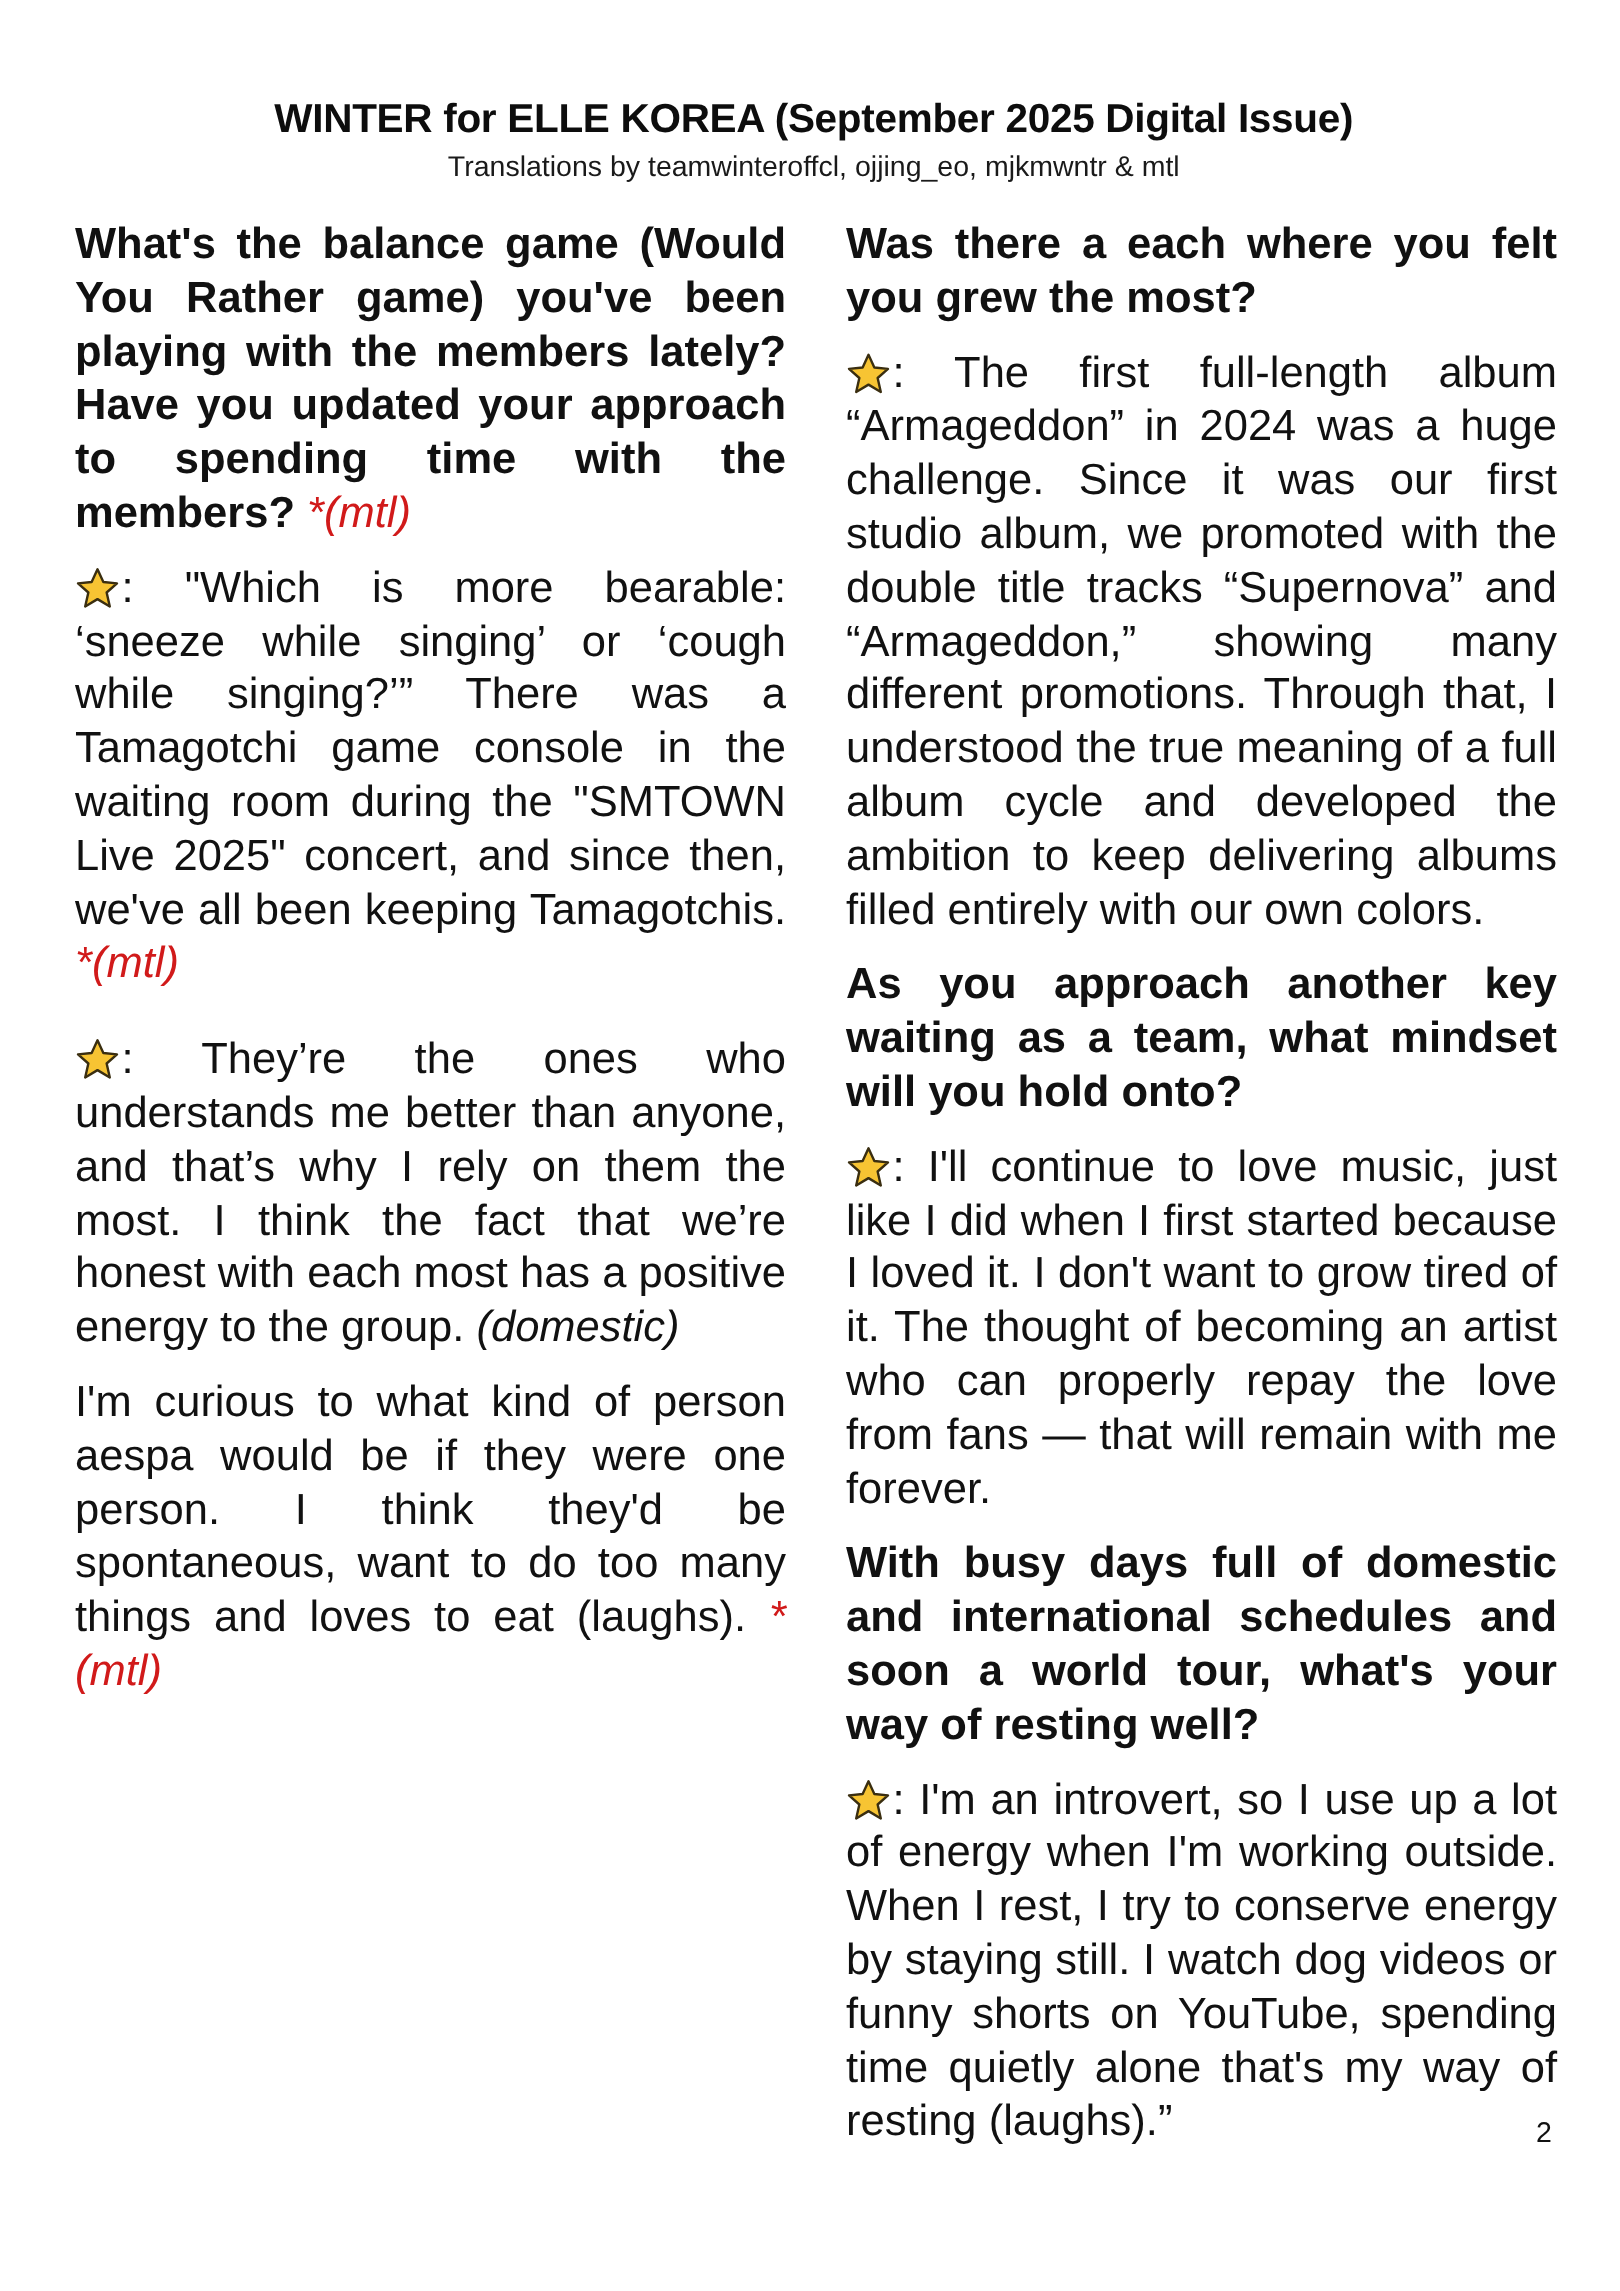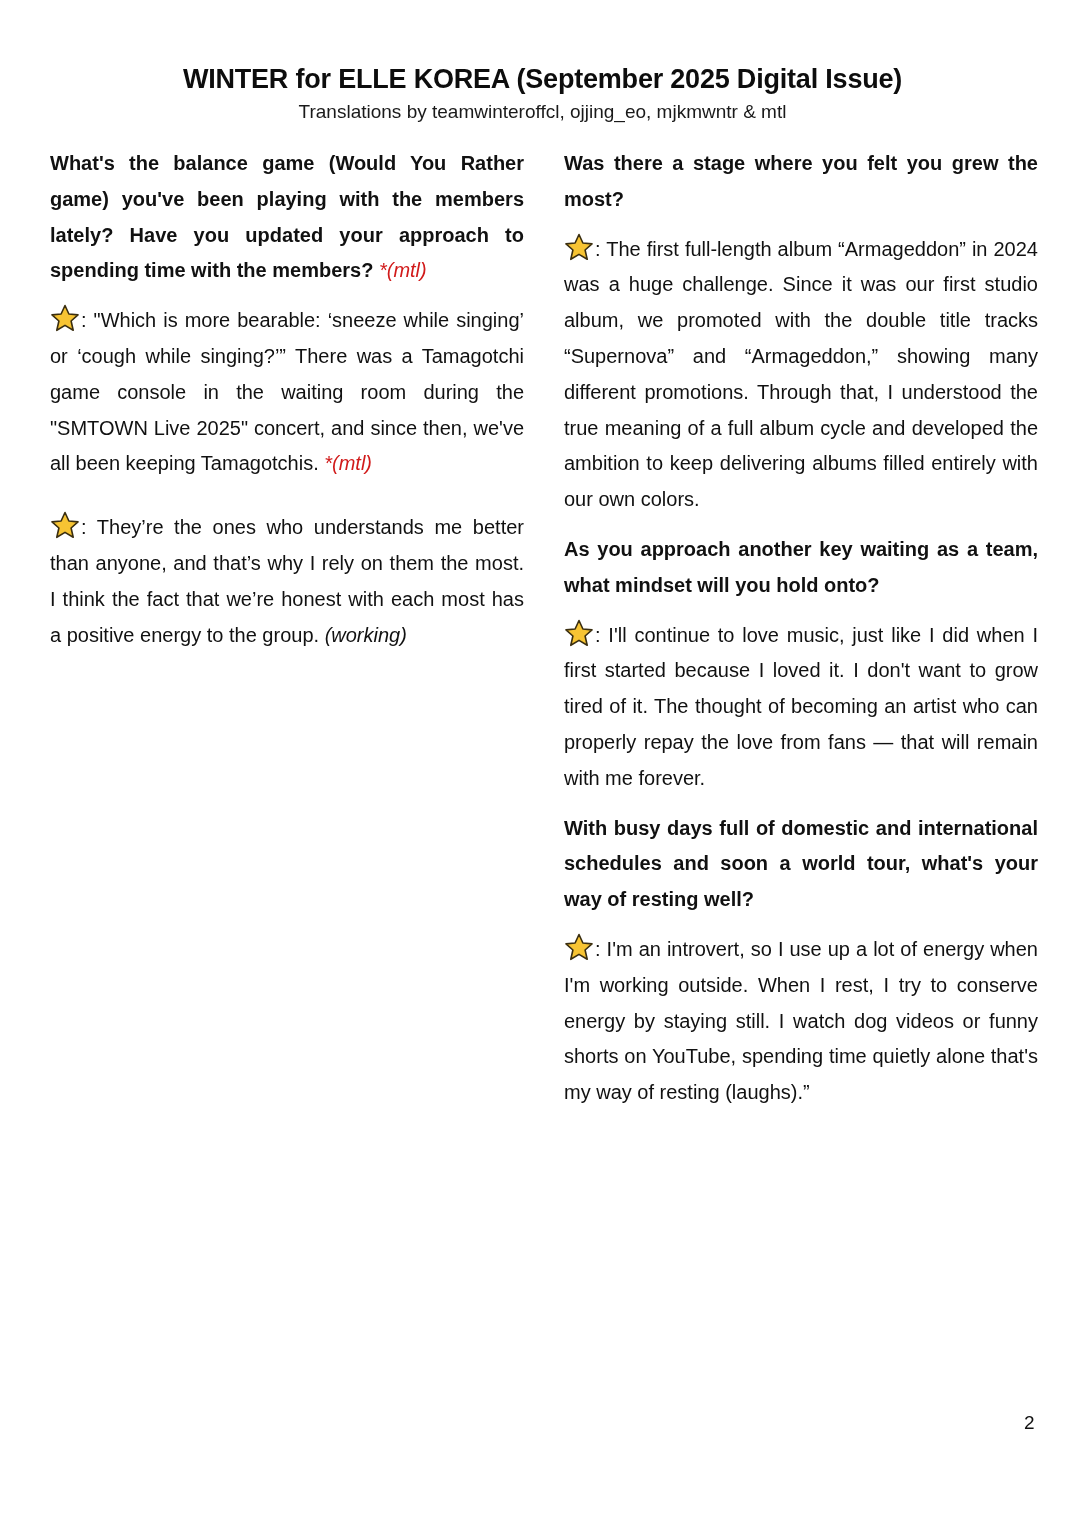--- a/index.html
+++ b/index.html
@@ -5,21 +5,21 @@
   html, body { margin: 0; padding: 0; background: #ffffff; }
   body { width: 1080px; height: 1527px; position: relative; overflow: hidden;
          font-family: "Liberation Sans", "DejaVu Sans", sans-serif; color: #111111; }
   .title { position: absolute; left: 0; width: 1085px; top: 64px; text-align: center;
            font-size: 27px; font-weight: bold; letter-spacing: -0.2px; color: #0d0d0d; }
   .subtitle { position: absolute; left: 0; width: 1085px; top: 101px; text-align: center;
               font-size: 19px; color: #1a1a1a; }
   .col { position: absolute; width: 474px; }
   .col-left { left: 50px; top: 146px; }
   .col-right { left: 564px; top: 146px; }
-  .block { font-size: 20px; line-height: 35.8px; margin: 0; text-align: justify; }
+  .block { font-size: 29px; line-height: 35.8px; margin: 0; text-align: justify; }
   .q { font-weight: bold; }
   .a { font-weight: normal; }
   .gap { height: 14px; }
   .tag-red { color: #d11a1a; font-style: italic; font-weight: normal; }
   .tag-black { color: #111111; font-style: italic; }
   .star { display: inline-block; width: 30px; height: 28px; vertical-align: -5px; margin-right: 1px; }
   .page-num { position: absolute; left: 1024px; top: 1412px; font-size: 19px; color: #111; }
 </style>
 </head>
 <body>
@@ -38,28 +38,32 @@
           <polygon points="15,1.5 18.9,10 28,10.9 21.1,17 23.2,26.3 15,21.4 6.8,26.3 8.9,17 2,10.9 11.1,10" fill="#F7C433" stroke="#3a2e10" stroke-width="1.6" stroke-linejoin="round"></polygon>
         </svg></span><span>: </span><span>"Which is more bearable: ‘sneeze while singing’ or ‘cough while singing?’” There was a Tamagotchi game console in the waiting room during the "SMTOWN Live 2025" concert, and since then, we've all been keeping Tamagotchis.</span>
     <span class="tag-red">*(mtl)</span>
   </p>
   <div class="gap"></div>
   <div class="gap"></div>
   <p class="block a">
     <span class="star"><svg viewBox="0 0 30 28" width="30" height="28">
           <polygon points="15,1.5 18.9,10 28,10.9 21.1,17 23.2,26.3 15,21.4 6.8,26.3 8.9,17 2,10.9 11.1,10" fill="#F7C433" stroke="#3a2e10" stroke-width="1.6" stroke-linejoin="round"></polygon>
         </svg></span><span>: </span><span>They’re the ones who understands me better than anyone, and that’s why I rely on them the most. I think the fact that we’re honest with each most has a positive energy to the group.</span>
-    <span class="tag-black">(working)</span>
+    <span class="tag-black">(domestic)</span>
   </p>
   <div class="gap"></div>
+  <p class="block a">
+    <span>I'm curious to what kind of person aespa would be if they were one person. I think they'd be spontaneous, want to do too many things and loves to eat (laughs).</span>
+    <span class="tag-red">*(mtl)</span>
+  </p>
 </div>
 
 <div class="col col-right">
   <p class="block q">
-    <span>Was there a stage where you felt you grew the most?</span>
+    <span>Was there a each where you felt you grew the most?</span>
   </p>
   <div class="gap"></div>
   <p class="block a">
     <span class="star"><svg viewBox="0 0 30 28" width="30" height="28">
           <polygon points="15,1.5 18.9,10 28,10.9 21.1,17 23.2,26.3 15,21.4 6.8,26.3 8.9,17 2,10.9 11.1,10" fill="#F7C433" stroke="#3a2e10" stroke-width="1.6" stroke-linejoin="round"></polygon>
         </svg></span><span>: </span><span>The first full-length album “Armageddon” in 2024 was a huge challenge. Since it was our first studio album, we promoted with the double title tracks “Supernova” and “Armageddon,” showing many different promotions. Through that, I understood the true meaning of a full album cycle and developed the ambition to keep delivering albums filled entirely with our own colors.</span>
   </p>
   <div class="gap"></div>
   <p class="block q">
     <span>As you approach another key waiting as a team, what mindset will you hold onto?</span>

